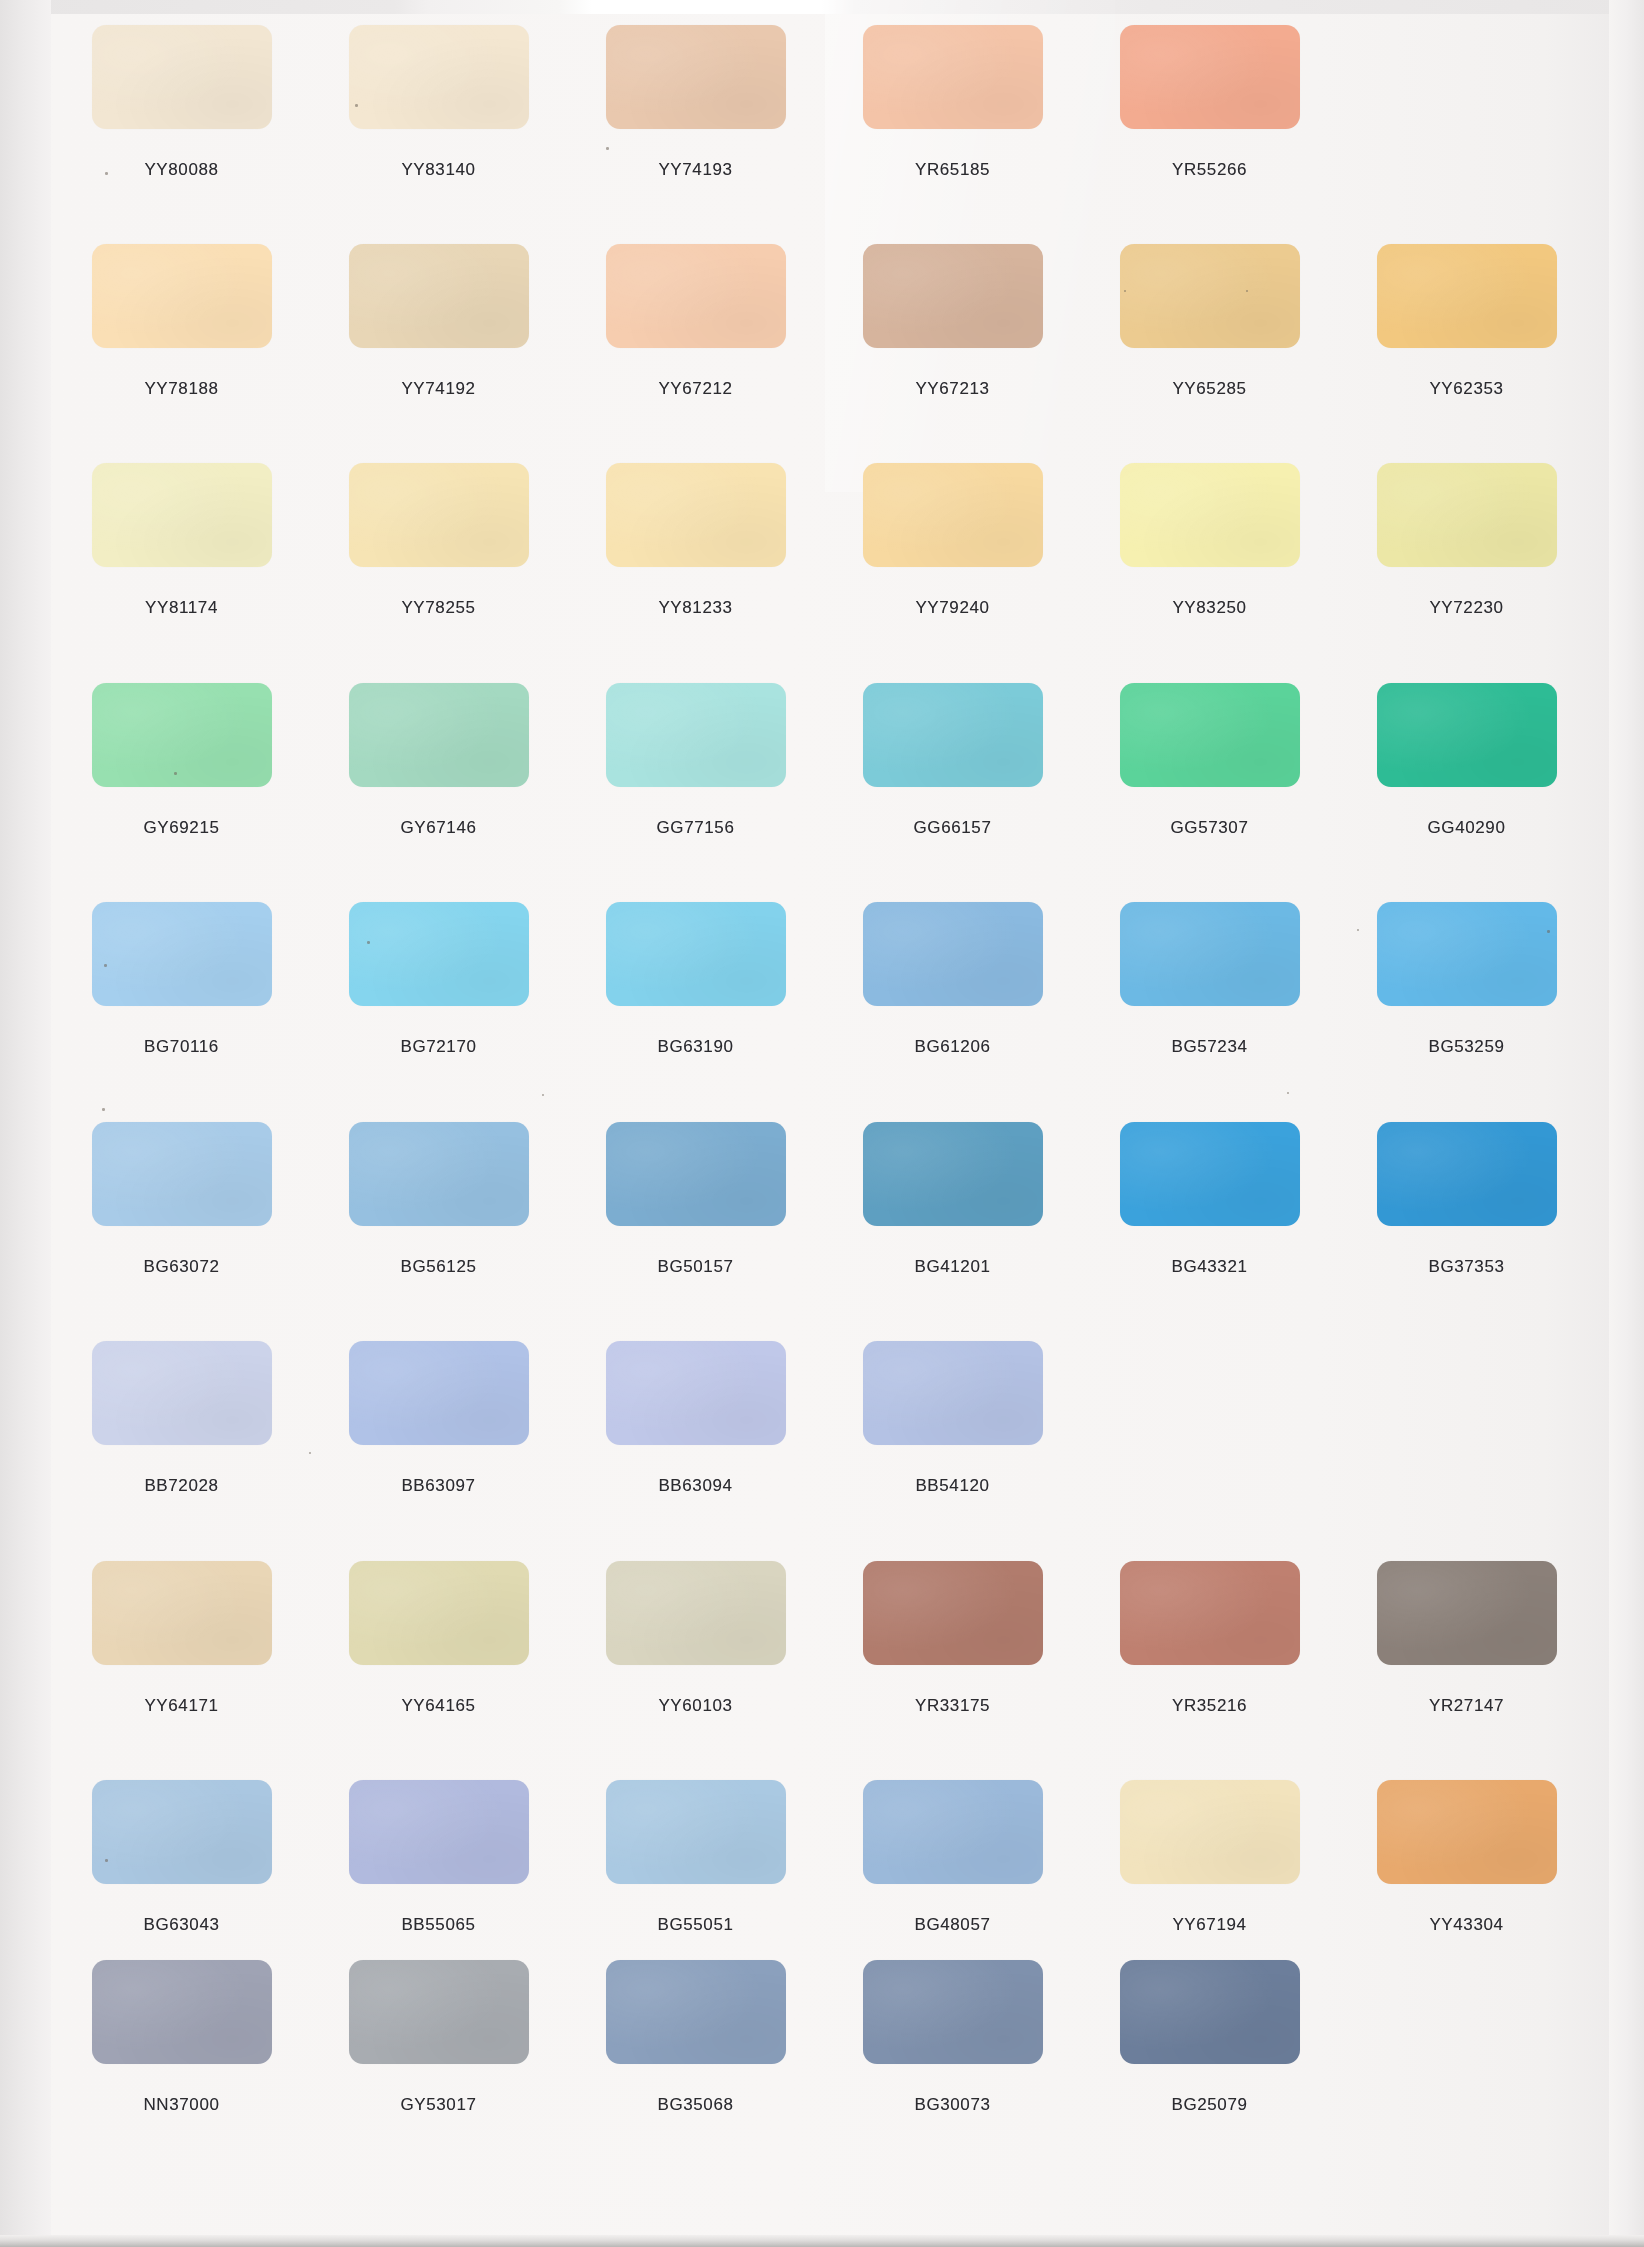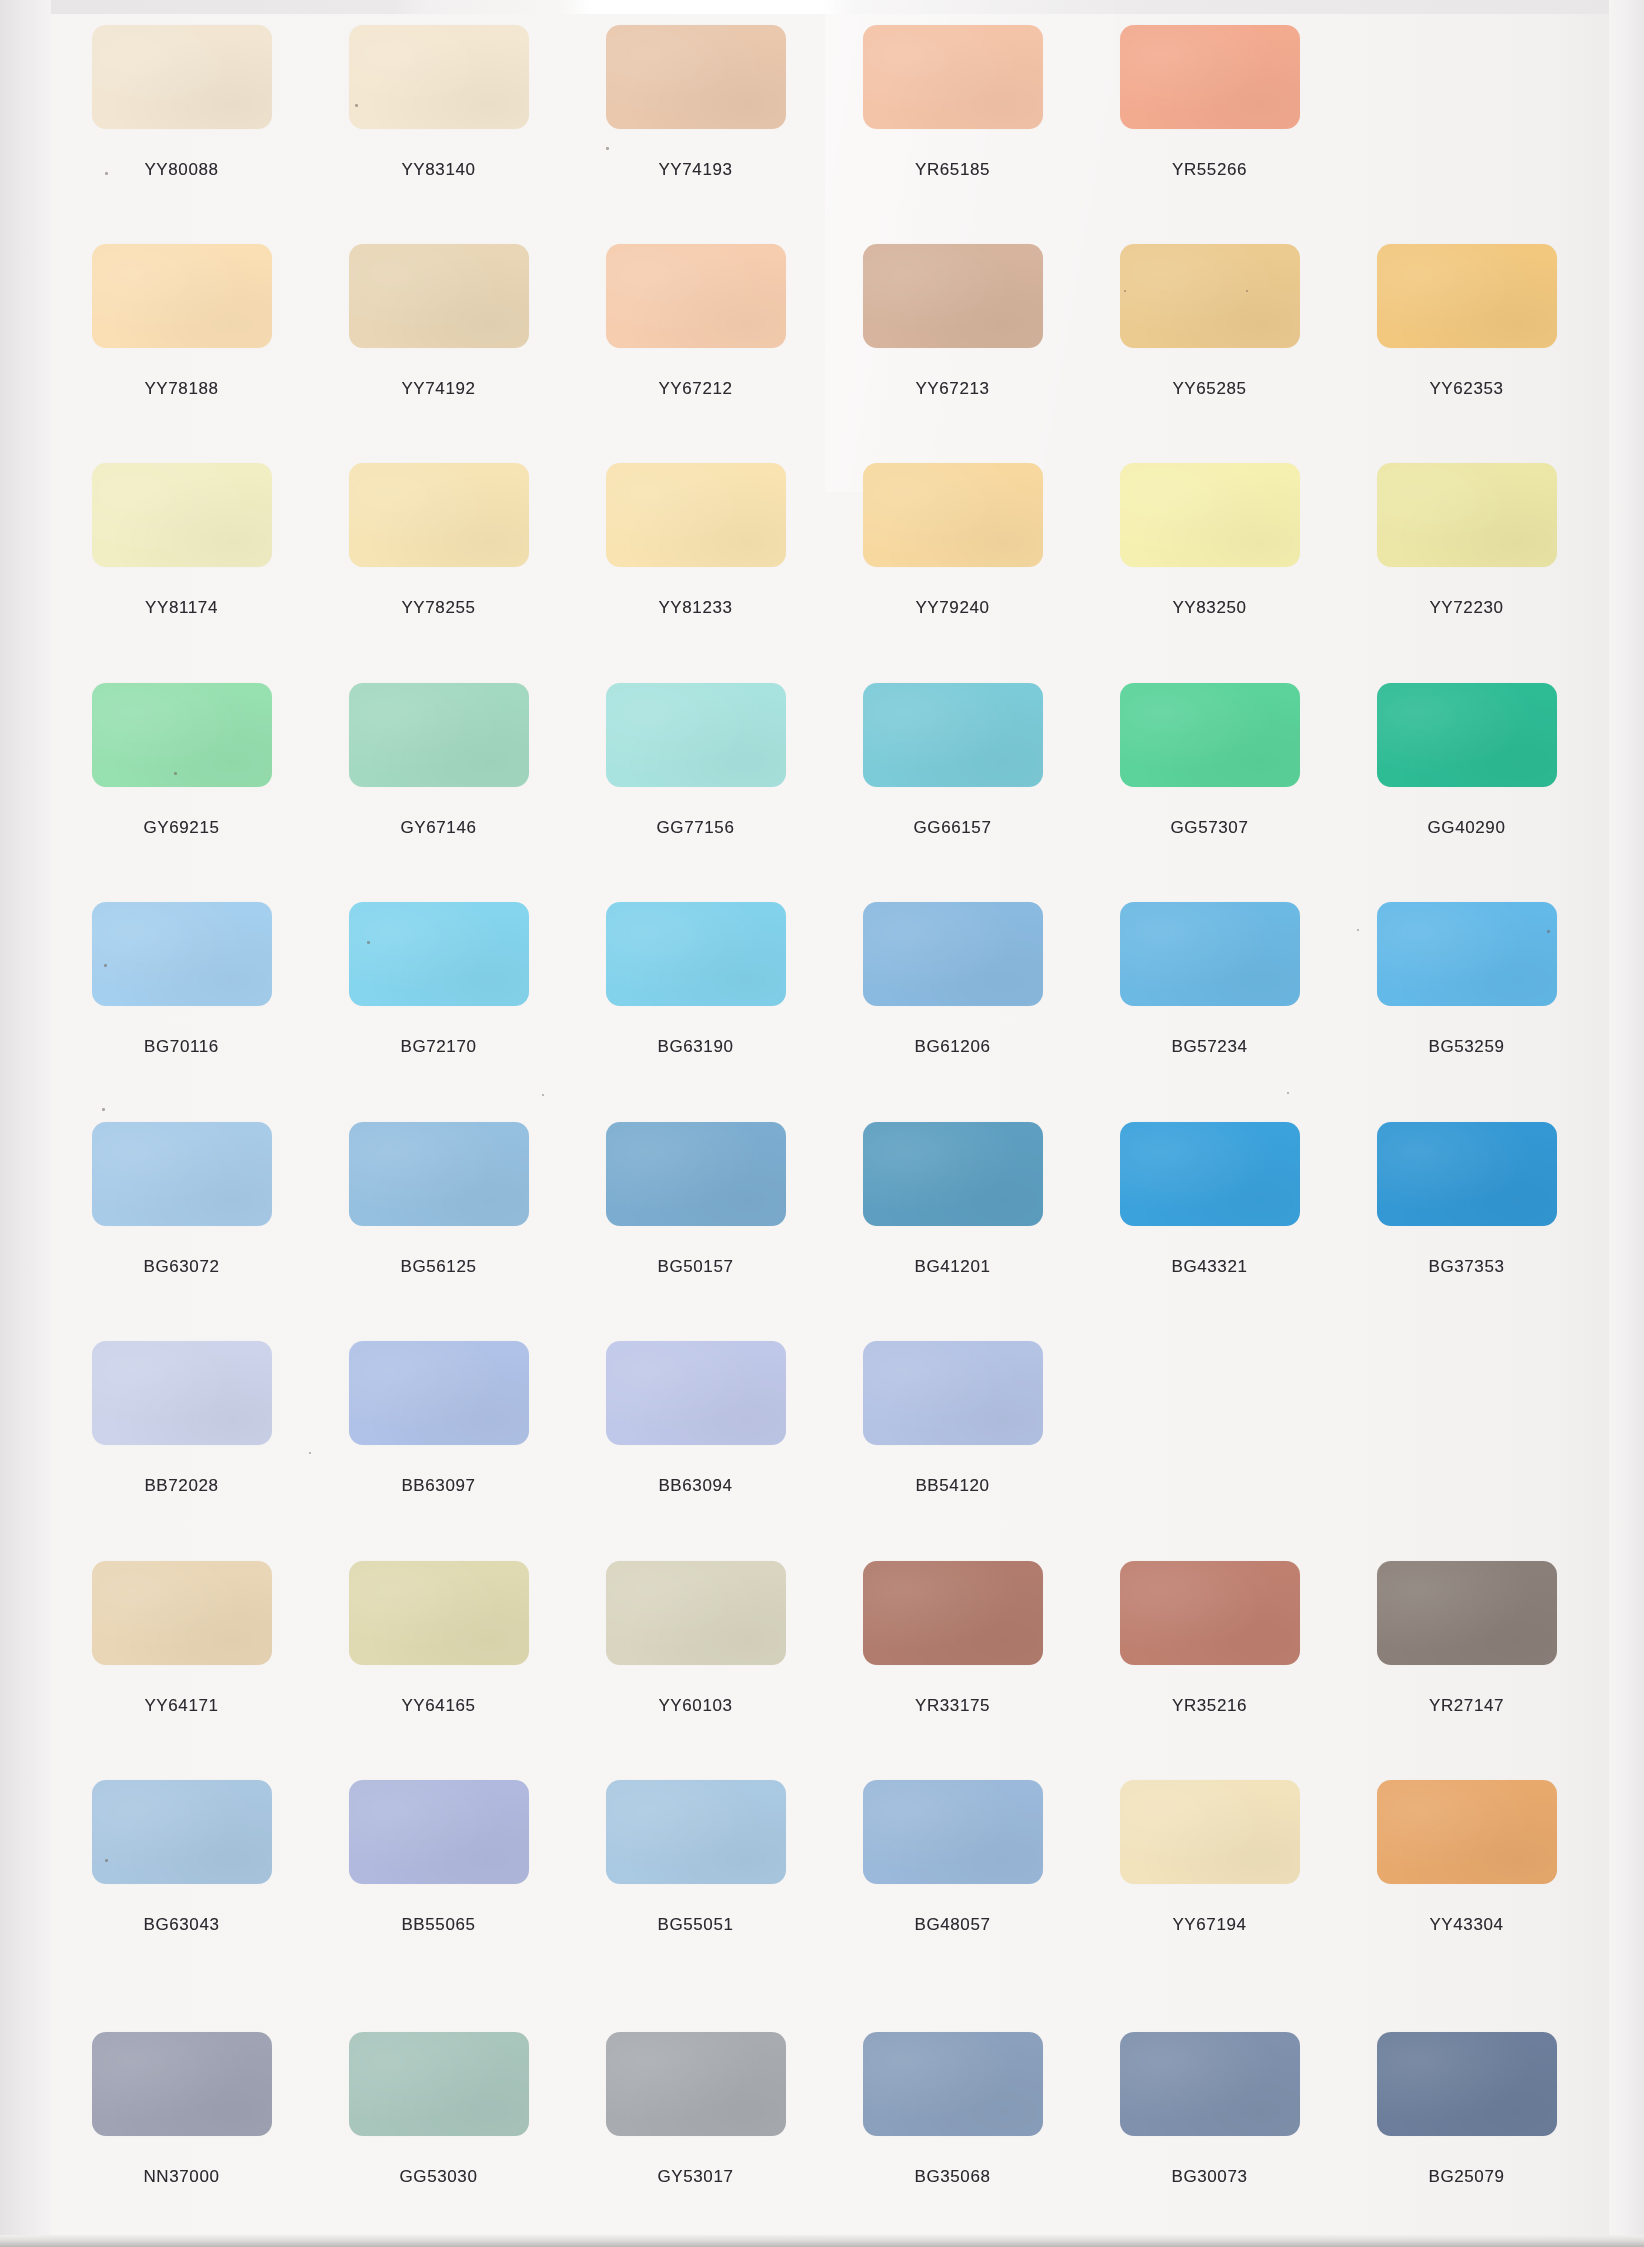--- a/index.html
+++ b/index.html
@@ -360,28 +360,24 @@
         </div>
         <div class="swatch-cell">
           <div class="swatch-chip" style="background: rgb(242, 227, 189);"></div>
           <div class="swatch-label">YY67194</div>
         </div>
         <div class="swatch-cell">
           <div class="swatch-chip" style="background: rgb(232, 169, 109);"></div>
           <div class="swatch-label">YY43304</div>
         </div>
       </div>
-      <div class="swatch-row" style="top: 2000px; align-items: center;">
+      <div class="swatch-row" style="top: 1960px;">
         <div class="swatch-cell">
           <div class="swatch-chip" style="background: rgb(159, 163, 180);"></div>
           <div class="swatch-label">NN37000</div>
-        </div>
-        <div class="swatch-cell">
-          <div class="swatch-chip" style="background: rgb(169, 198, 189);"></div>
-          <div class="swatch-label">GG53030</div>
         </div>
         <div class="swatch-cell">
           <div class="swatch-chip" style="background: rgb(168, 172, 177);"></div>
           <div class="swatch-label">GY53017</div>
         </div>
         <div class="swatch-cell">
           <div class="swatch-chip" style="background: rgb(139, 160, 189);"></div>
           <div class="swatch-label">BG35068</div>
         </div>
         <div class="swatch-cell">

